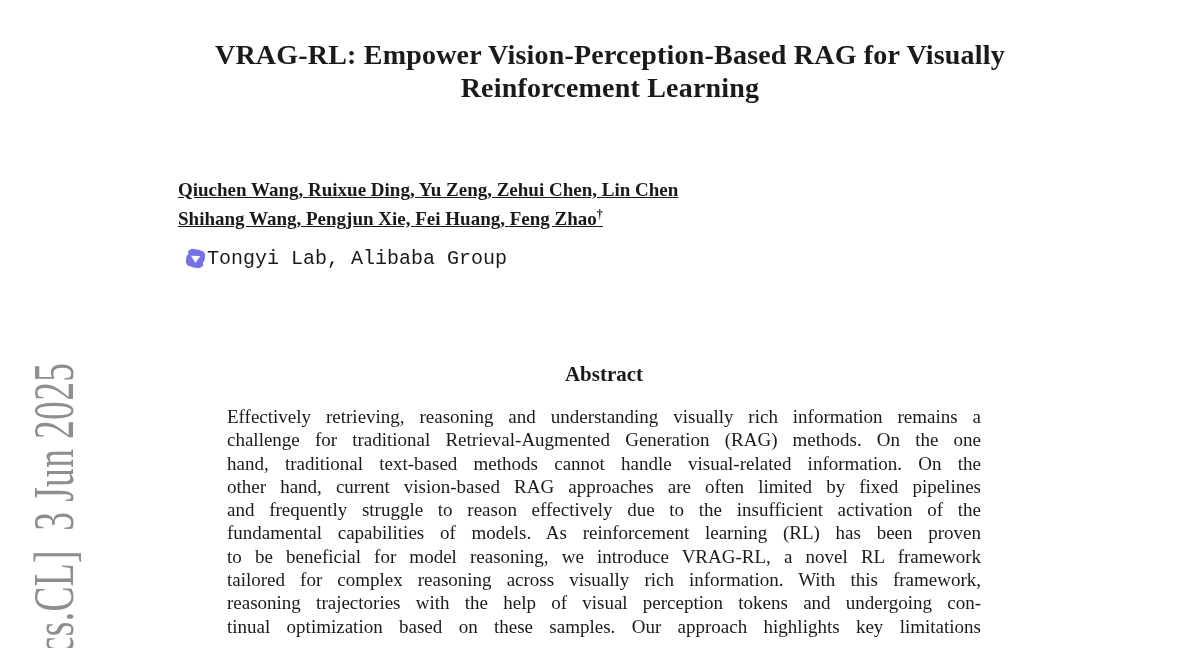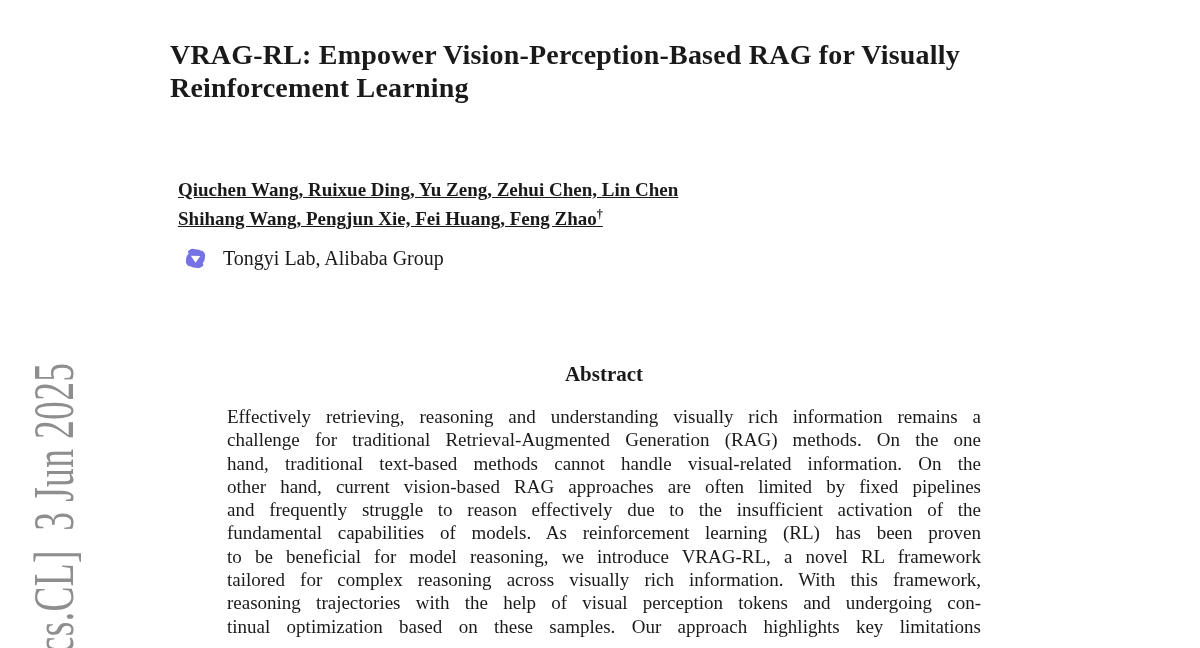--- a/index.html
+++ b/index.html
@@ -35,41 +35,43 @@
 
   .title {
     position: absolute;
     left: 170px;
     top: 38px;
     width: 880px;
     font-size: 28px;
     font-weight: bold;
     line-height: 33px;
     letter-spacing: 0.2px;
+    text-align: center;
   }
 
   .authors {
     position: absolute;
     left: 178px;
     top: 177px;
     font-size: 19px;
     font-weight: bold;
     line-height: 25px;
     text-decoration: underline;
   }
   .authors sup { font-size: 12px; }
 
   .affiliation {
     position: absolute;
     left: 184px;
     top: 247px;
     display: flex;
     align-items: flex-end;
-    gap: 16px;
+    gap: 0;
     font-size: 20px;
+    font-family: Liberation Mono, monospace;
   }
   .affiliation svg { display: block; }
   .logo-rect { fill: var(--logo); }
 
   .abstract {
     position: absolute;
     left: 227px;
     top: 362px;
     width: 754px;
   }

